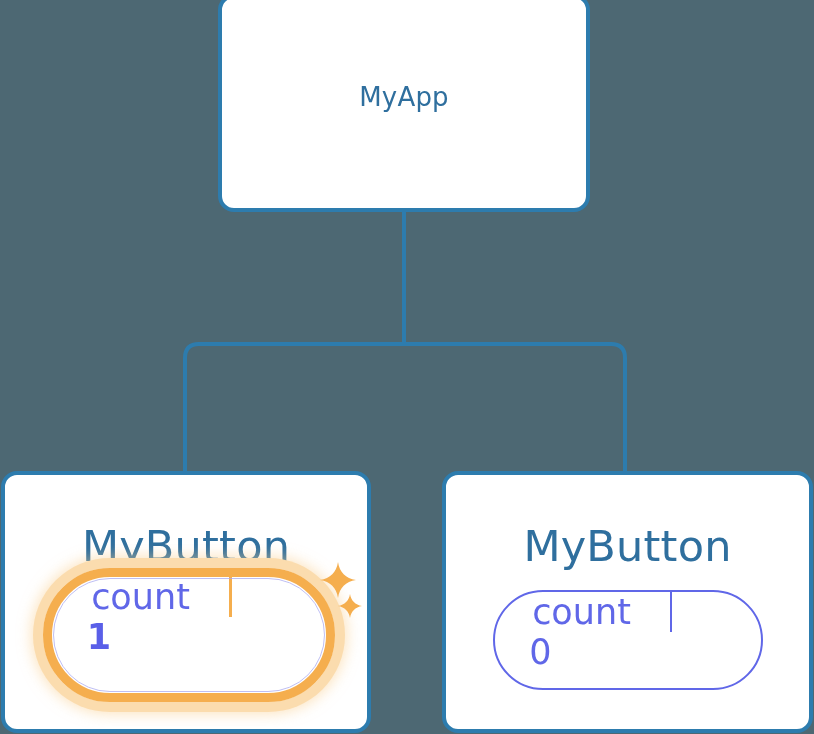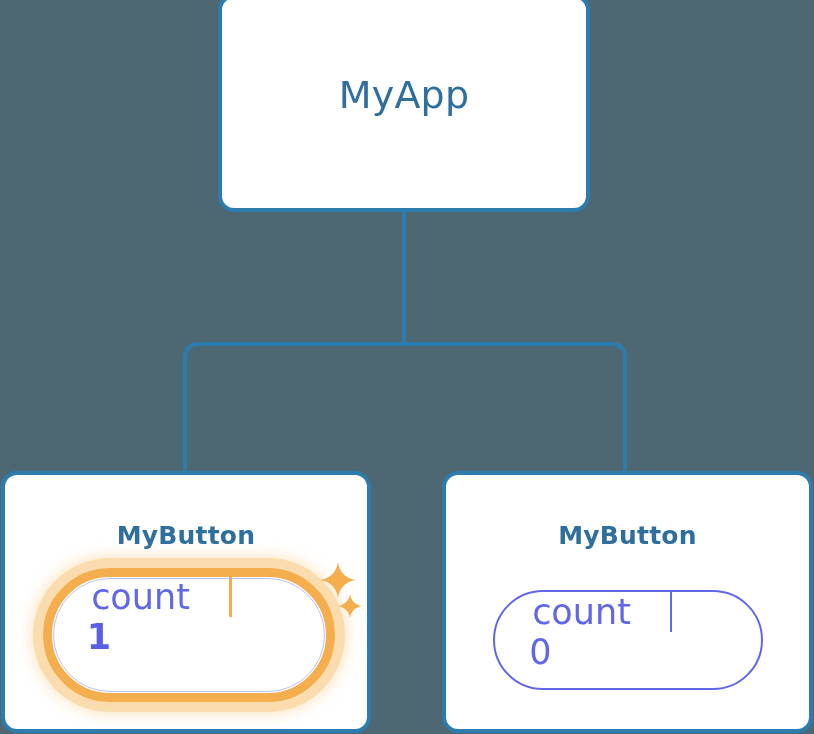--- a/index.html
+++ b/index.html
@@ -51,41 +51,40 @@
   }
 
   
   #node-root {
     left: 218px;
     top: -6px;
     width: 372px;
     height: 218px;
   }
   #node-root .node-title {
-    top: 75px;
-    font-size: 38px;
+    top: 84px;
+    font-size: 26px;
   }
 
   
   #node-child-0 {
     left: 1px;
     top: 471px;
     width: 370px;
     height: 262px;
   }
   #node-child-1 {
     left: 442px;
     top: 471px;
     width: 371px;
     height: 262px;
   }
   .child-title {
     top: 46px;
-    font-size: 25px;
-    font-weight: bold;
+    font-size: 43px;
   }
 
   
   .pill-wrap {
     position: absolute;
     display: flex;
     align-items: stretch;
     box-sizing: border-box;
     background: #ffffff;
     flex-direction: column;

